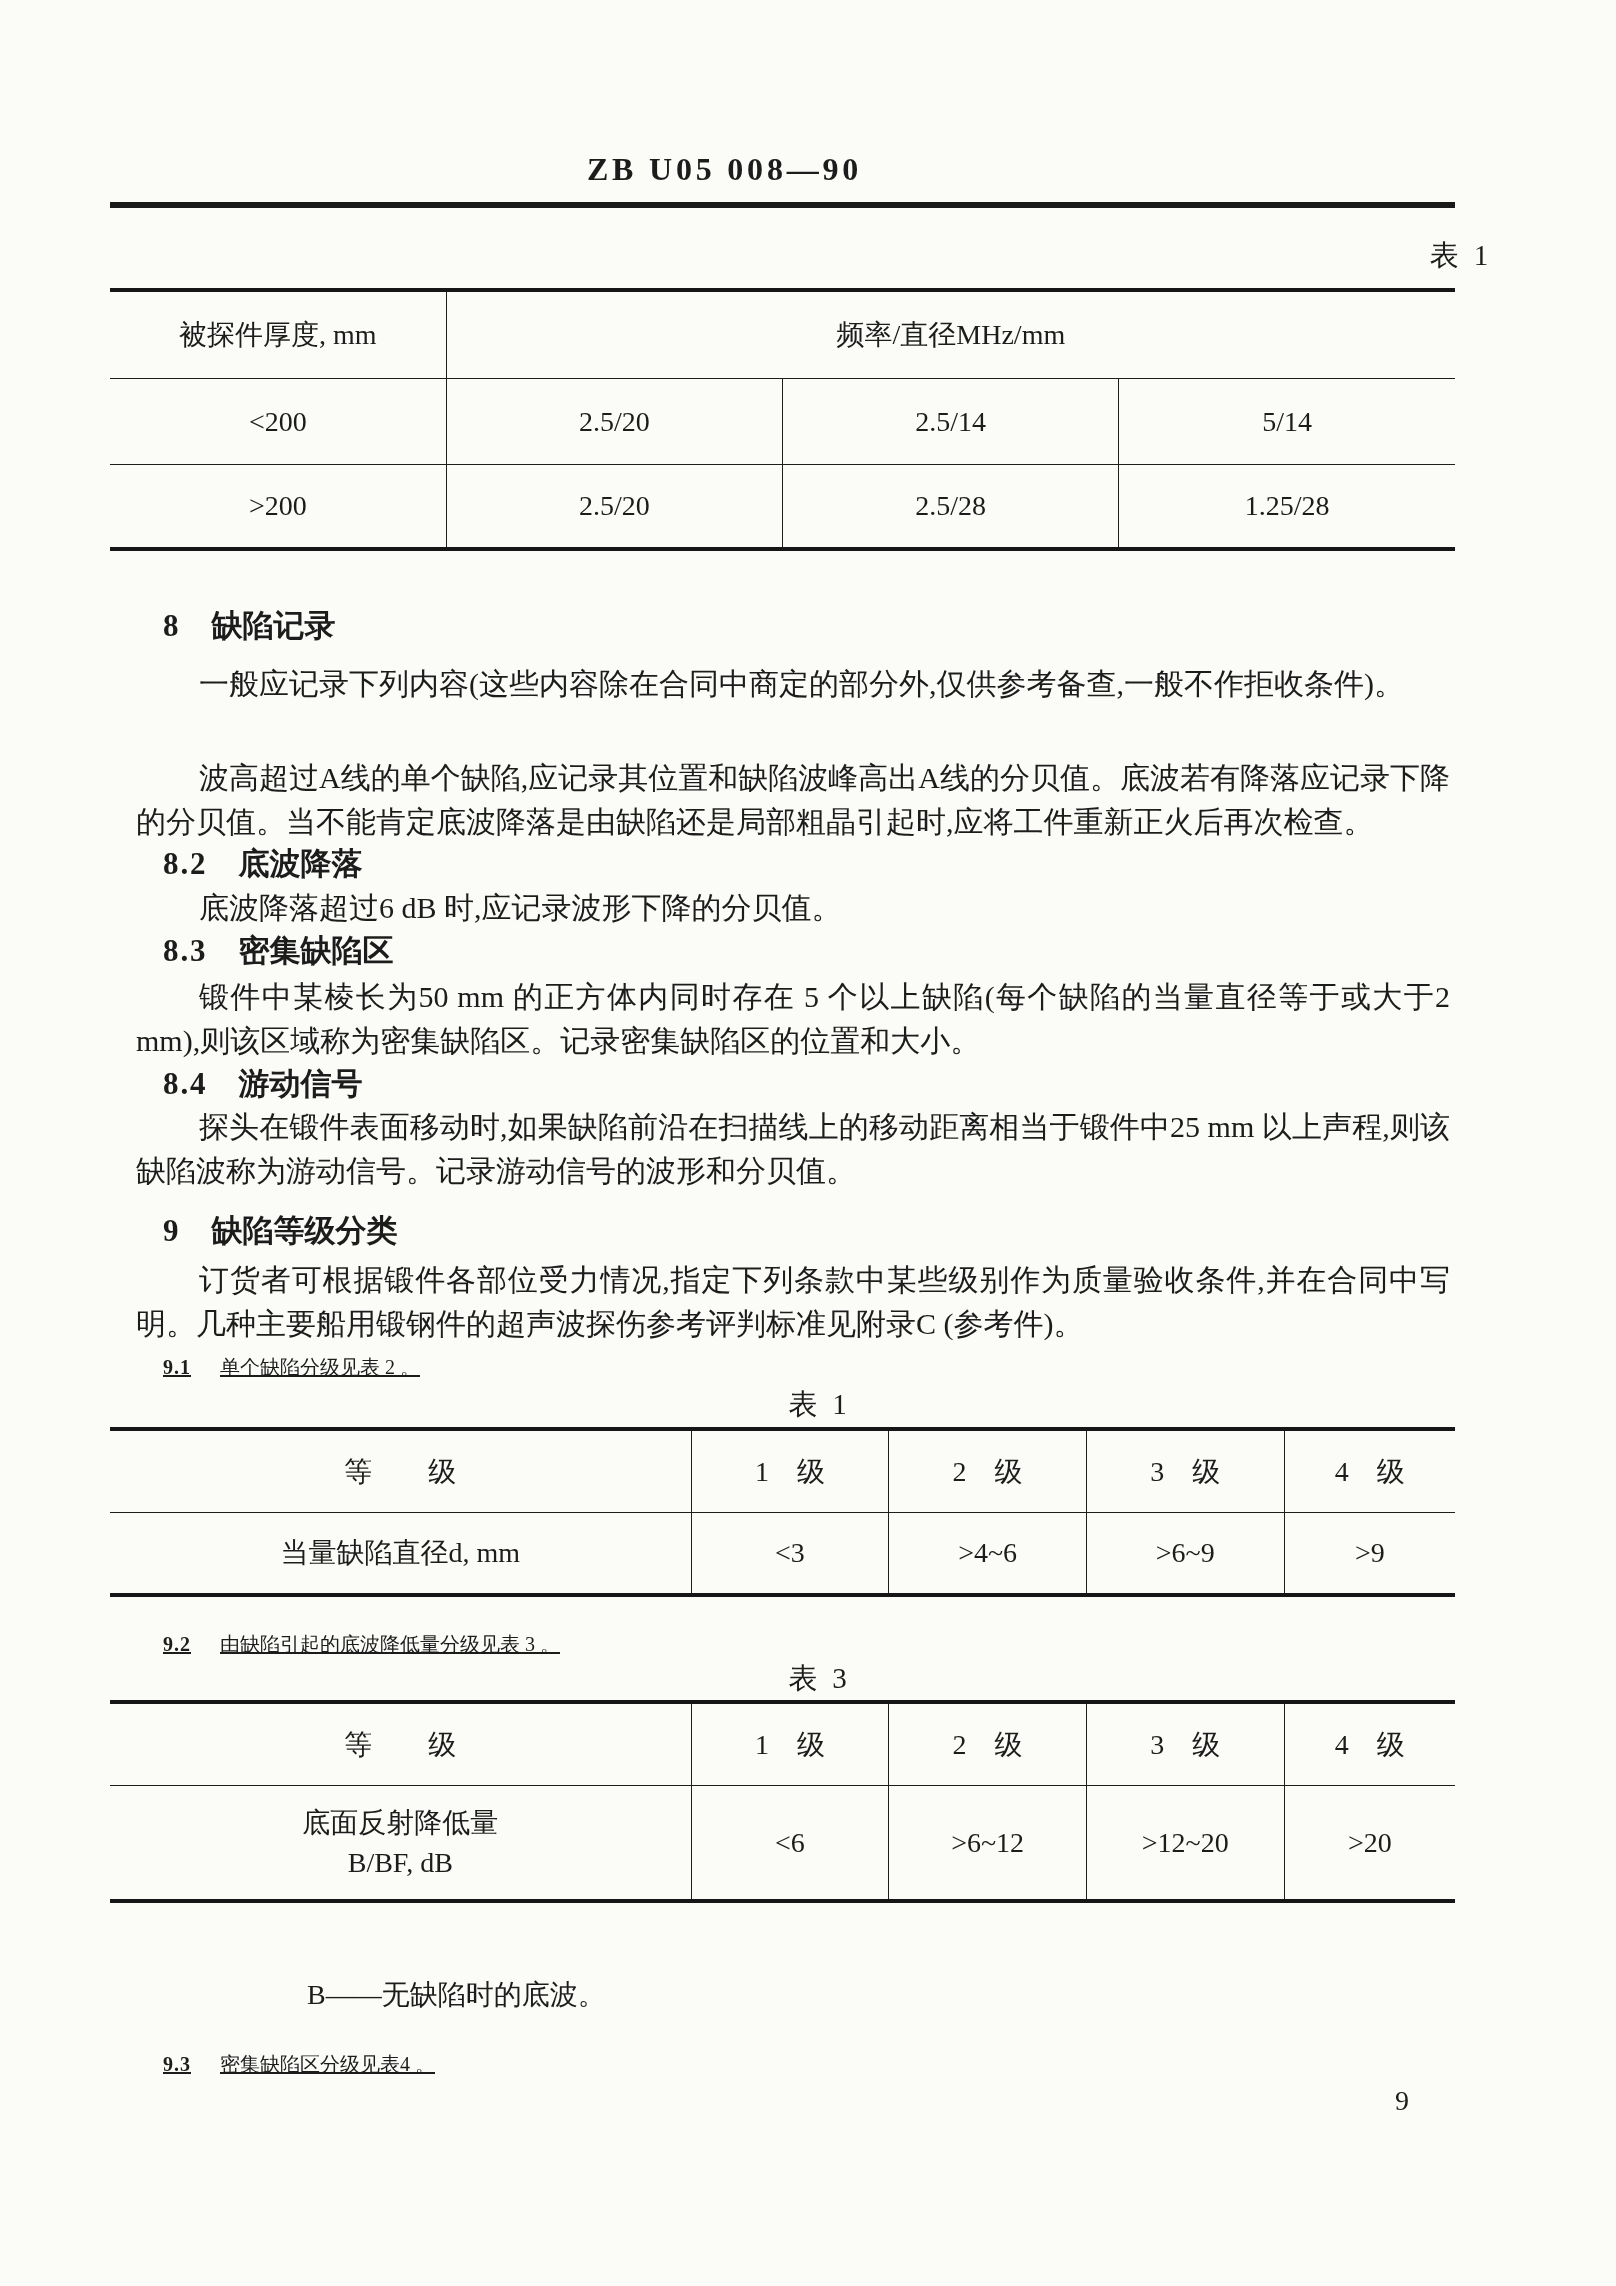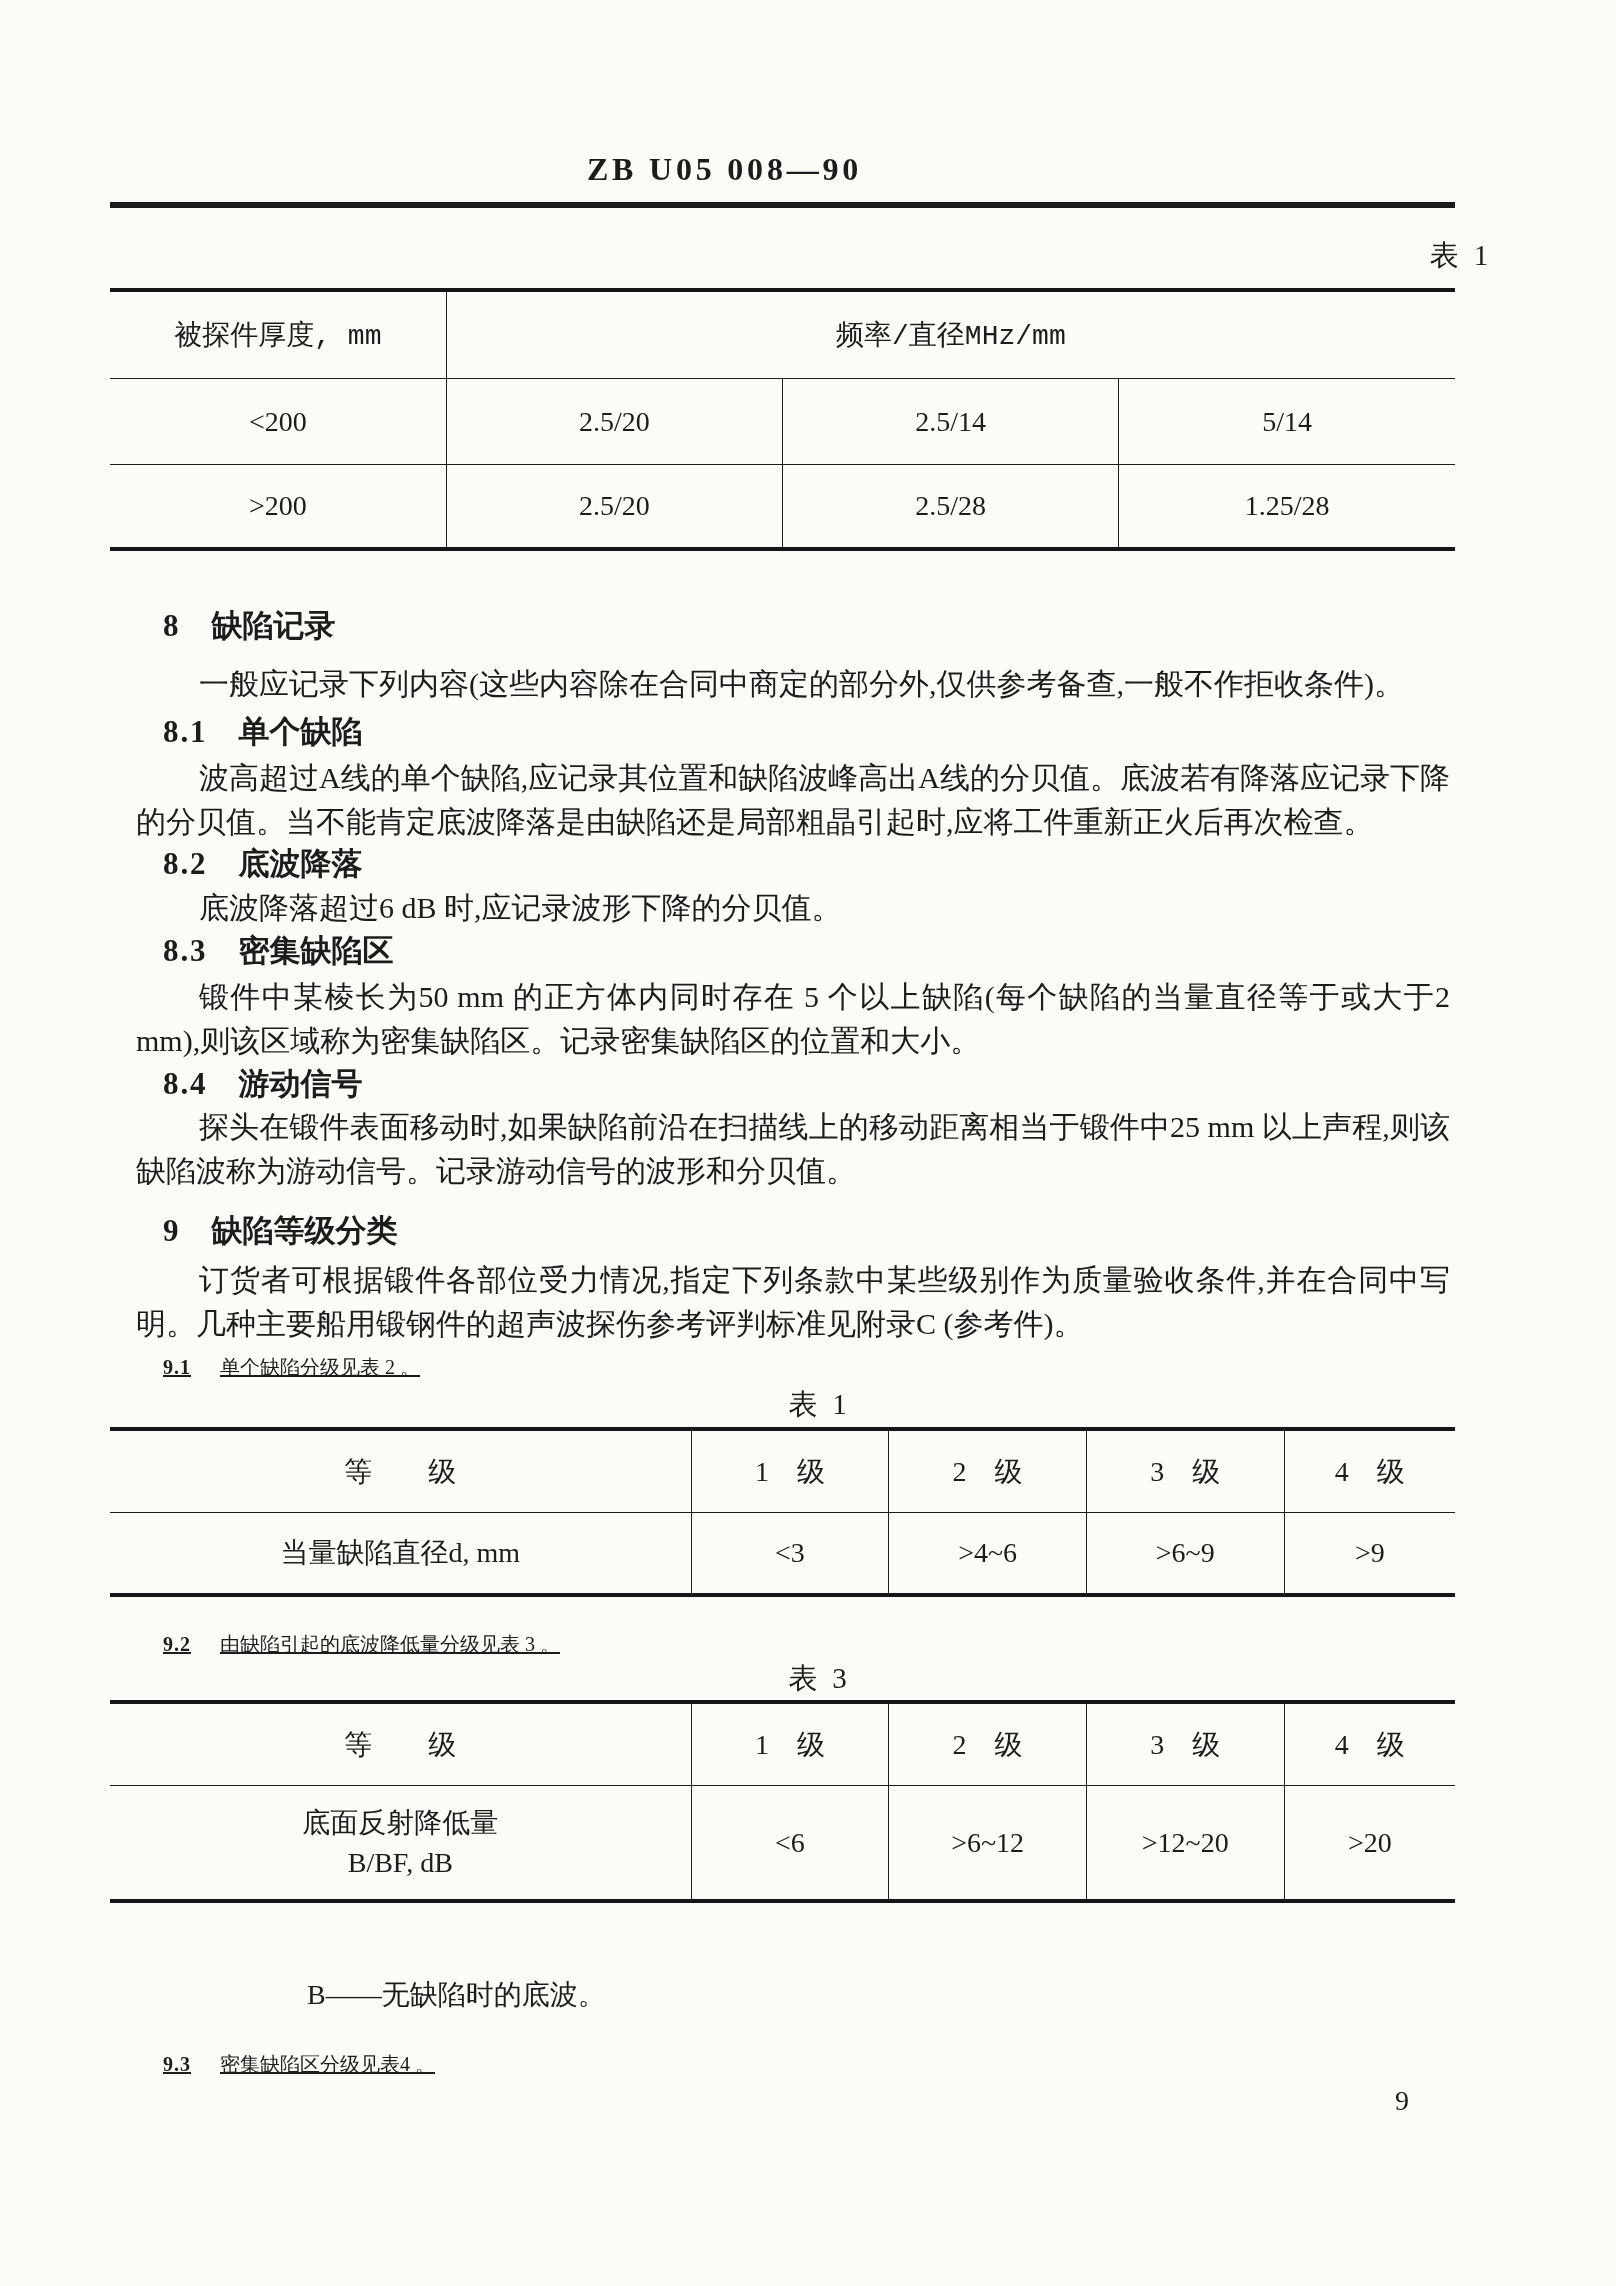--- a/index.html
+++ b/index.html
@@ -31,21 +31,21 @@
     border-top:4.8px solid #161616;border-bottom:4.8px solid #161616;
   }
   .doc-table td{
     text-align:center;vertical-align:middle;
     padding:0 5.8px;
   }
   .doc-table td:not(:first-child){border-left:1.9px solid #1d1d1d;}
   .doc-table tr:not(:first-child) td{border-top:1.9px solid #1d1d1d;}
 
   .t1{top:288px;}
-  .t1 .r1 td{height:86px;font-family:Liberation Mono, monospace;}
+  .t1 .r1 td{height:86px;}
   .t1 .r2 td{height:85px;}
   .t1 .r3 td{height:82px;}
 
   .t2{top:1427px;}
   .t2 .r1 td{height:81px;}
   .t2 .r2 td{height:80px;}
 
   .t3{top:1700px;}
   .t3 .r1 td{height:81px;}
   .t3 .r2 td{height:113px;}
@@ -123,23 +123,20 @@
         <td>1.25/28</td>
       </tr>
     </tbody>
   </table>
 
   <div class="blk heading h-8">
     <span class="hnum">8</span><span>缺陷记录</span>
   </div>
   <div class="blk body-text ind p-8">一般应记录下列内容(这些内容除在合同中商定的部分外,仅供参考备查,一般不作拒收条件)。</div>
 
-  <div class="blk heading h-81">
-    <span class="hnum">8.1</span><span>单个缺陷</span>
-  </div>
   <div class="blk body-text ind p-81">波高超过A线的单个缺陷,应记录其位置和缺陷波峰高出A线的分贝值。底波若有降落应记录下降的分贝值。当不能肯定底波降落是由缺陷还是局部粗晶引起时,应将工件重新正火后再次检查。</div>
 
   <div class="blk heading h-82">
     <span class="hnum">8.2</span><span>底波降落</span>
   </div>
   <div class="blk body-text ind p-82">底波降落超过6 dB 时,应记录波形下降的分贝值。</div>
 
   <div class="blk heading h-83">
     <span class="hnum">8.3</span><span>密集缺陷区</span>
   </div>

